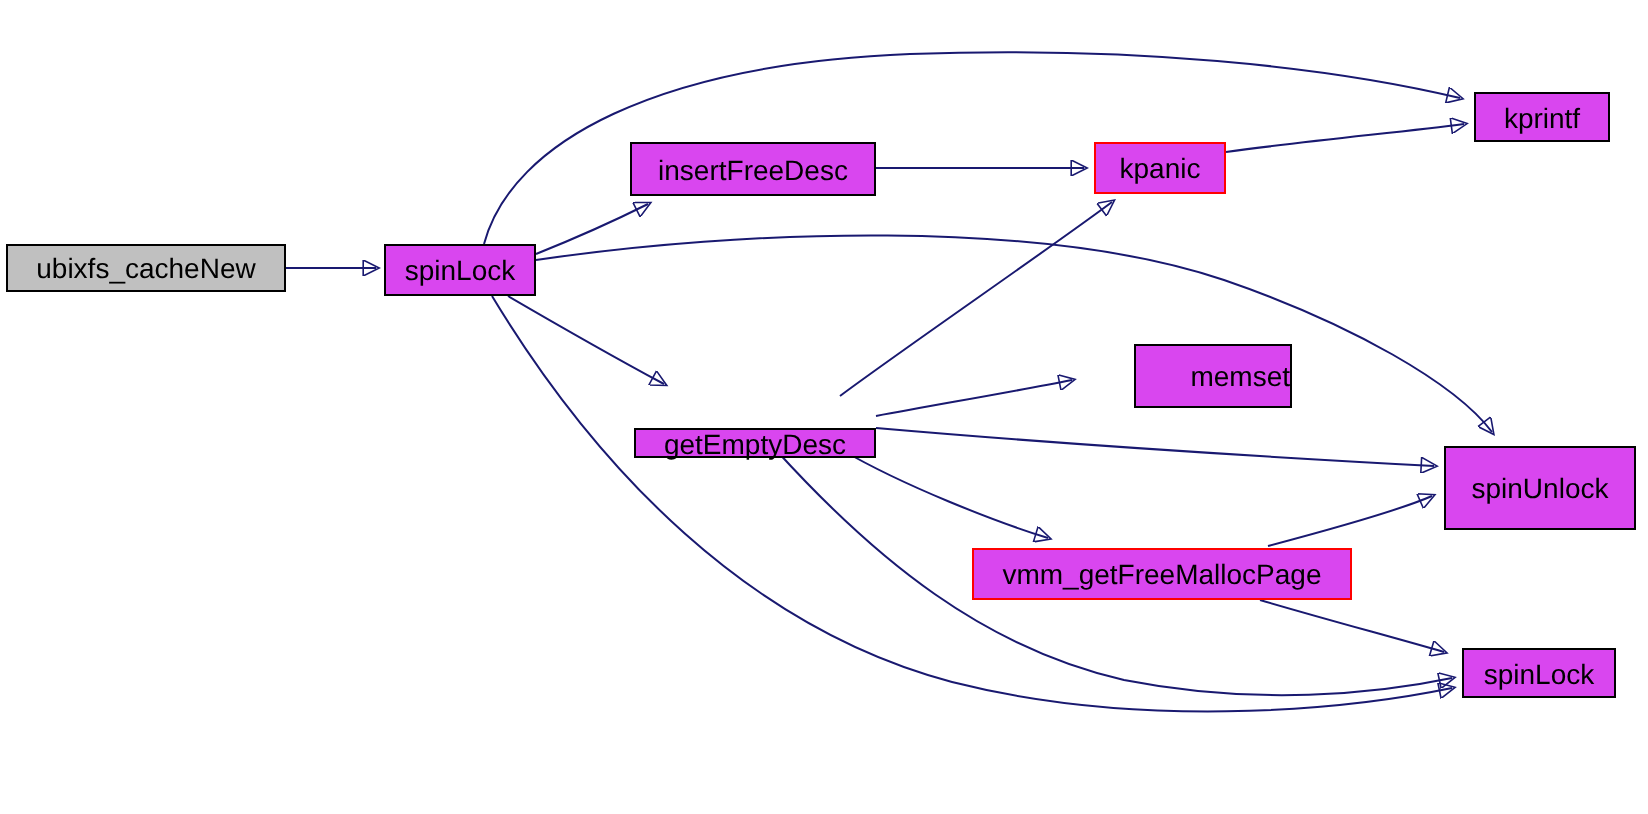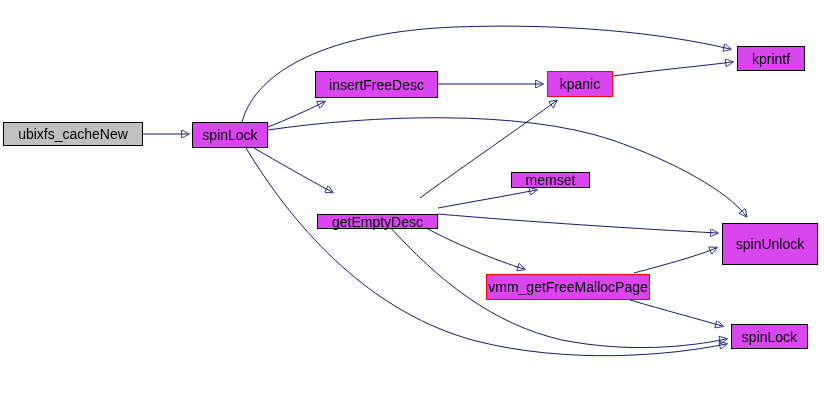--- a/index.html
+++ b/index.html
@@ -66,29 +66,29 @@
   </div>
 
   <div class="node highlight" style="left:547px;top:71px;width:66px;height:26px;">
     <span>kpanic</span>
   </div>
 
   <div class="node" style="left:737px;top:46px;width:68px;height:25px;">
     <span>kprintf</span>
   </div>
 
-  <div class="node" style="left:511px;top:172px;width:79px;height:16px;">
+  <div class="node" style="left:567px;top:172px;width:79px;height:32px;justify-content:flex-end;">
     <span>memset</span>
   </div>
 
   <div class="node" style="left:317px;top:194px;width:121px;height:15px;margin-top:20px;">
     <span>getEmptyDesc</span>
   </div>
 
-  <div class="node highlight" style="left:486px;top:274px;width:164px;height:26px;">
+  <div class="node highlight" style="left:486px;top:274px;width:190px;height:26px;">
     <span>vmm_getFreeMallocPage</span>
   </div>
 
   <div class="node" style="left:722px;top:223px;width:96px;height:42px;">
     <span>spinUnlock</span>
   </div>
 
   <div class="node" style="left:731px;top:324px;width:77px;height:25px;">
     <span>spinLock</span>
   </div>

